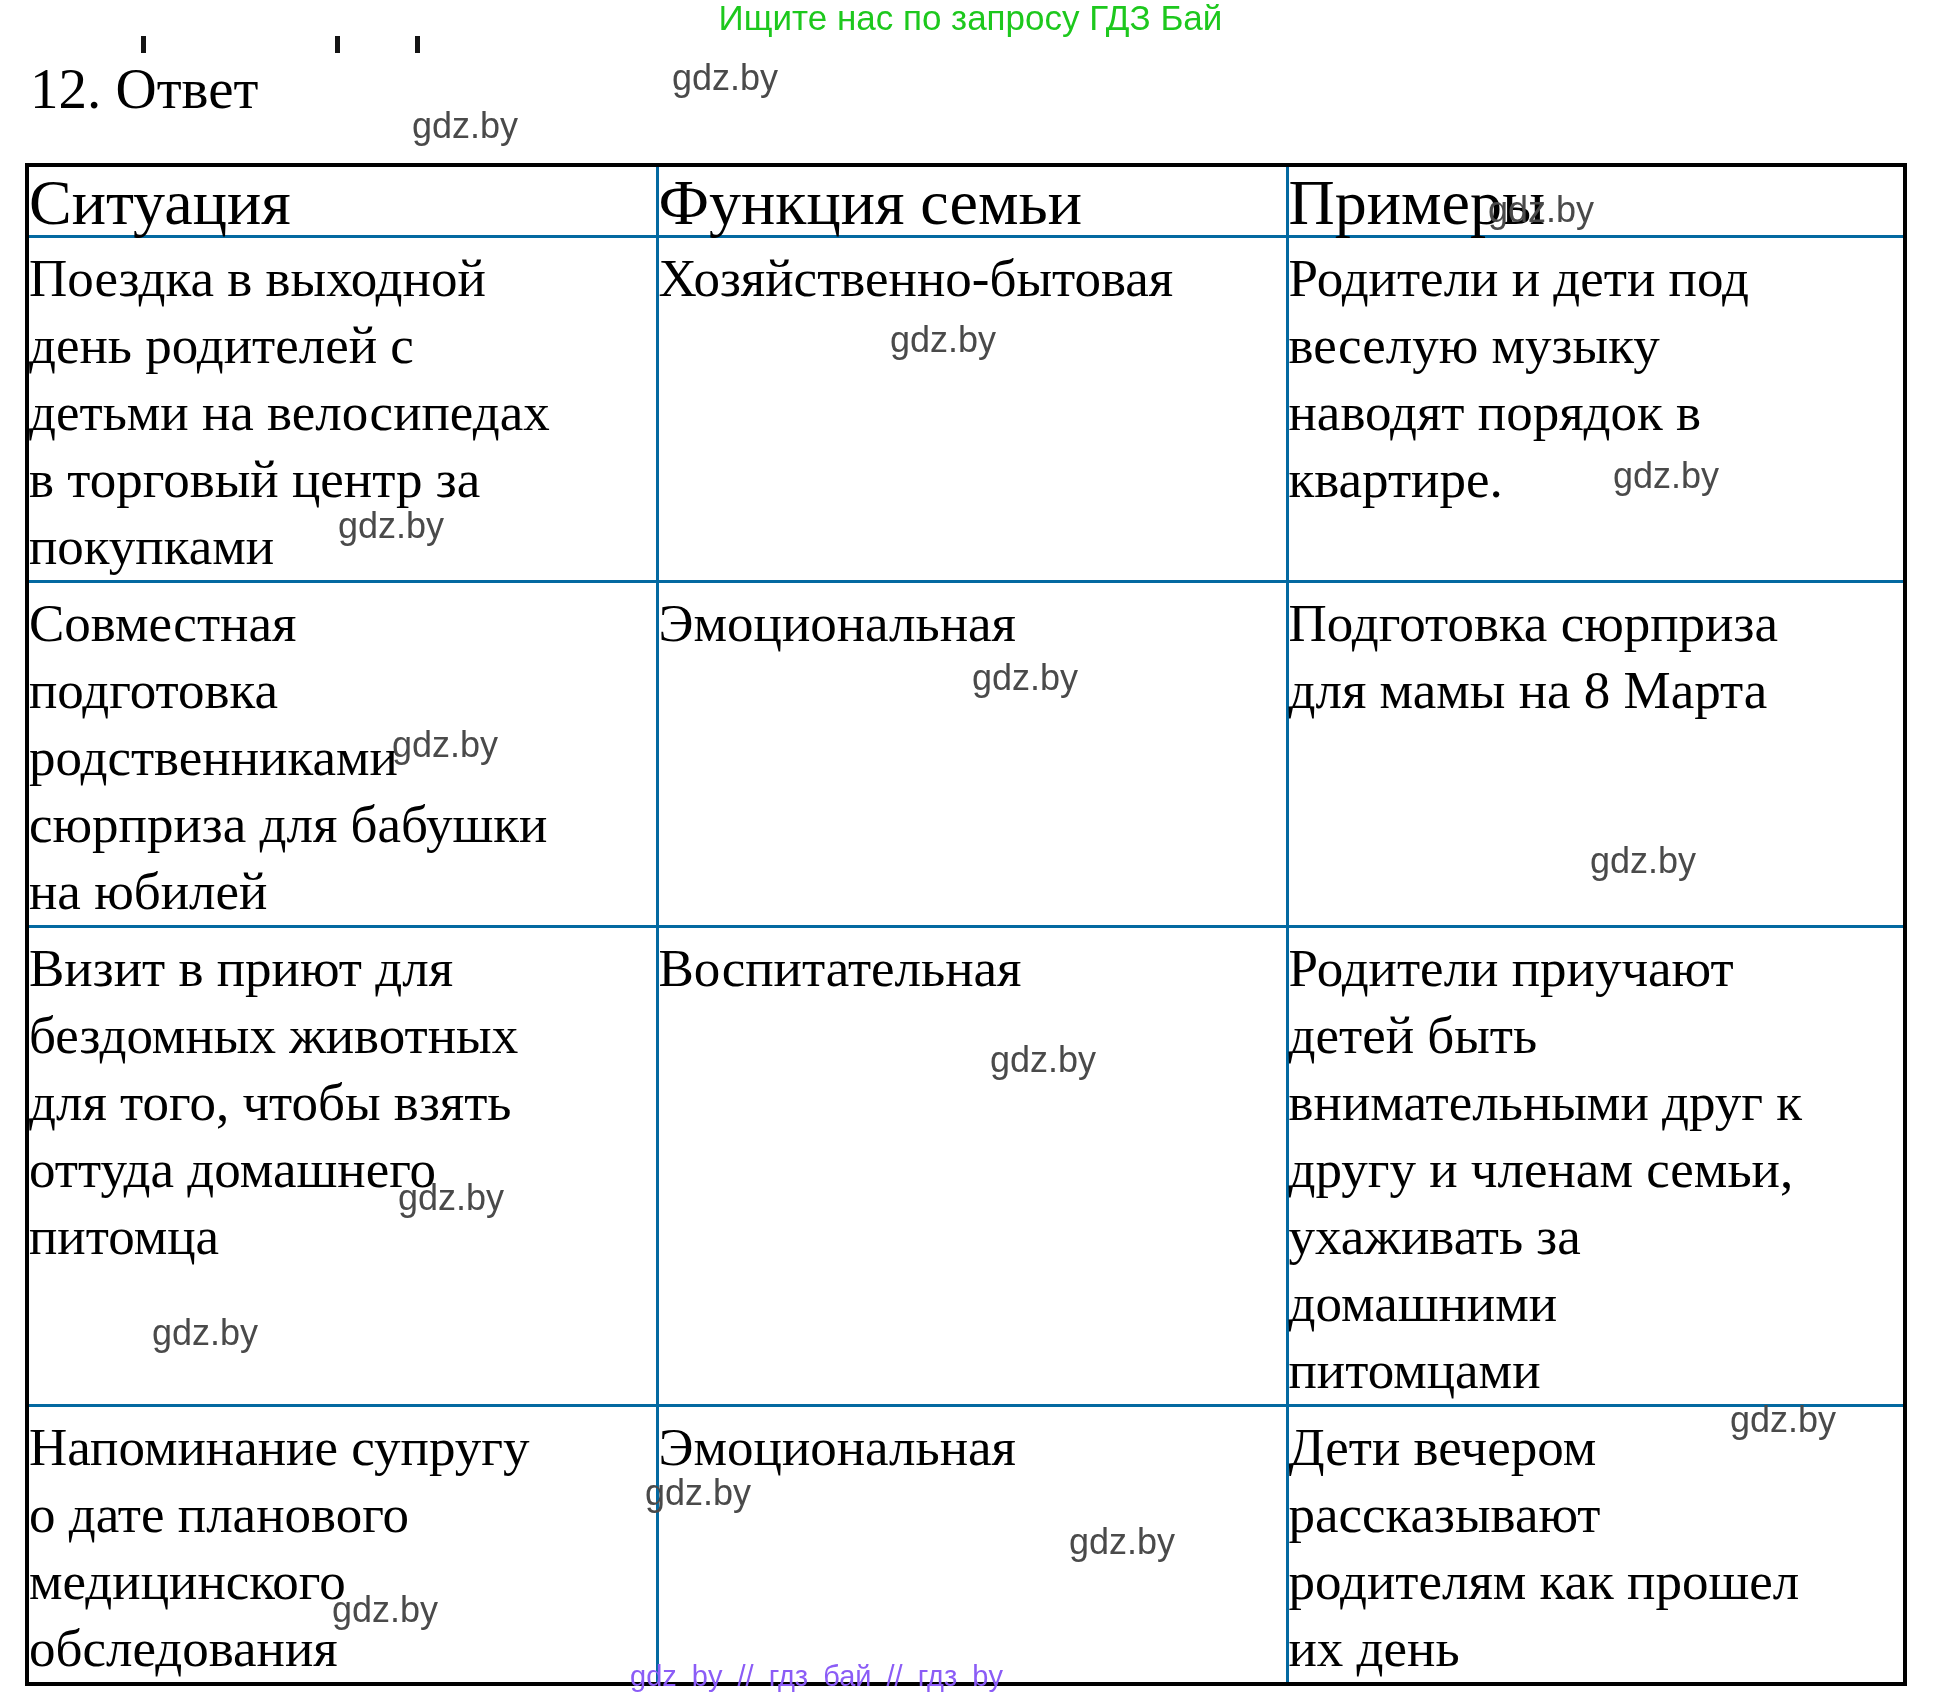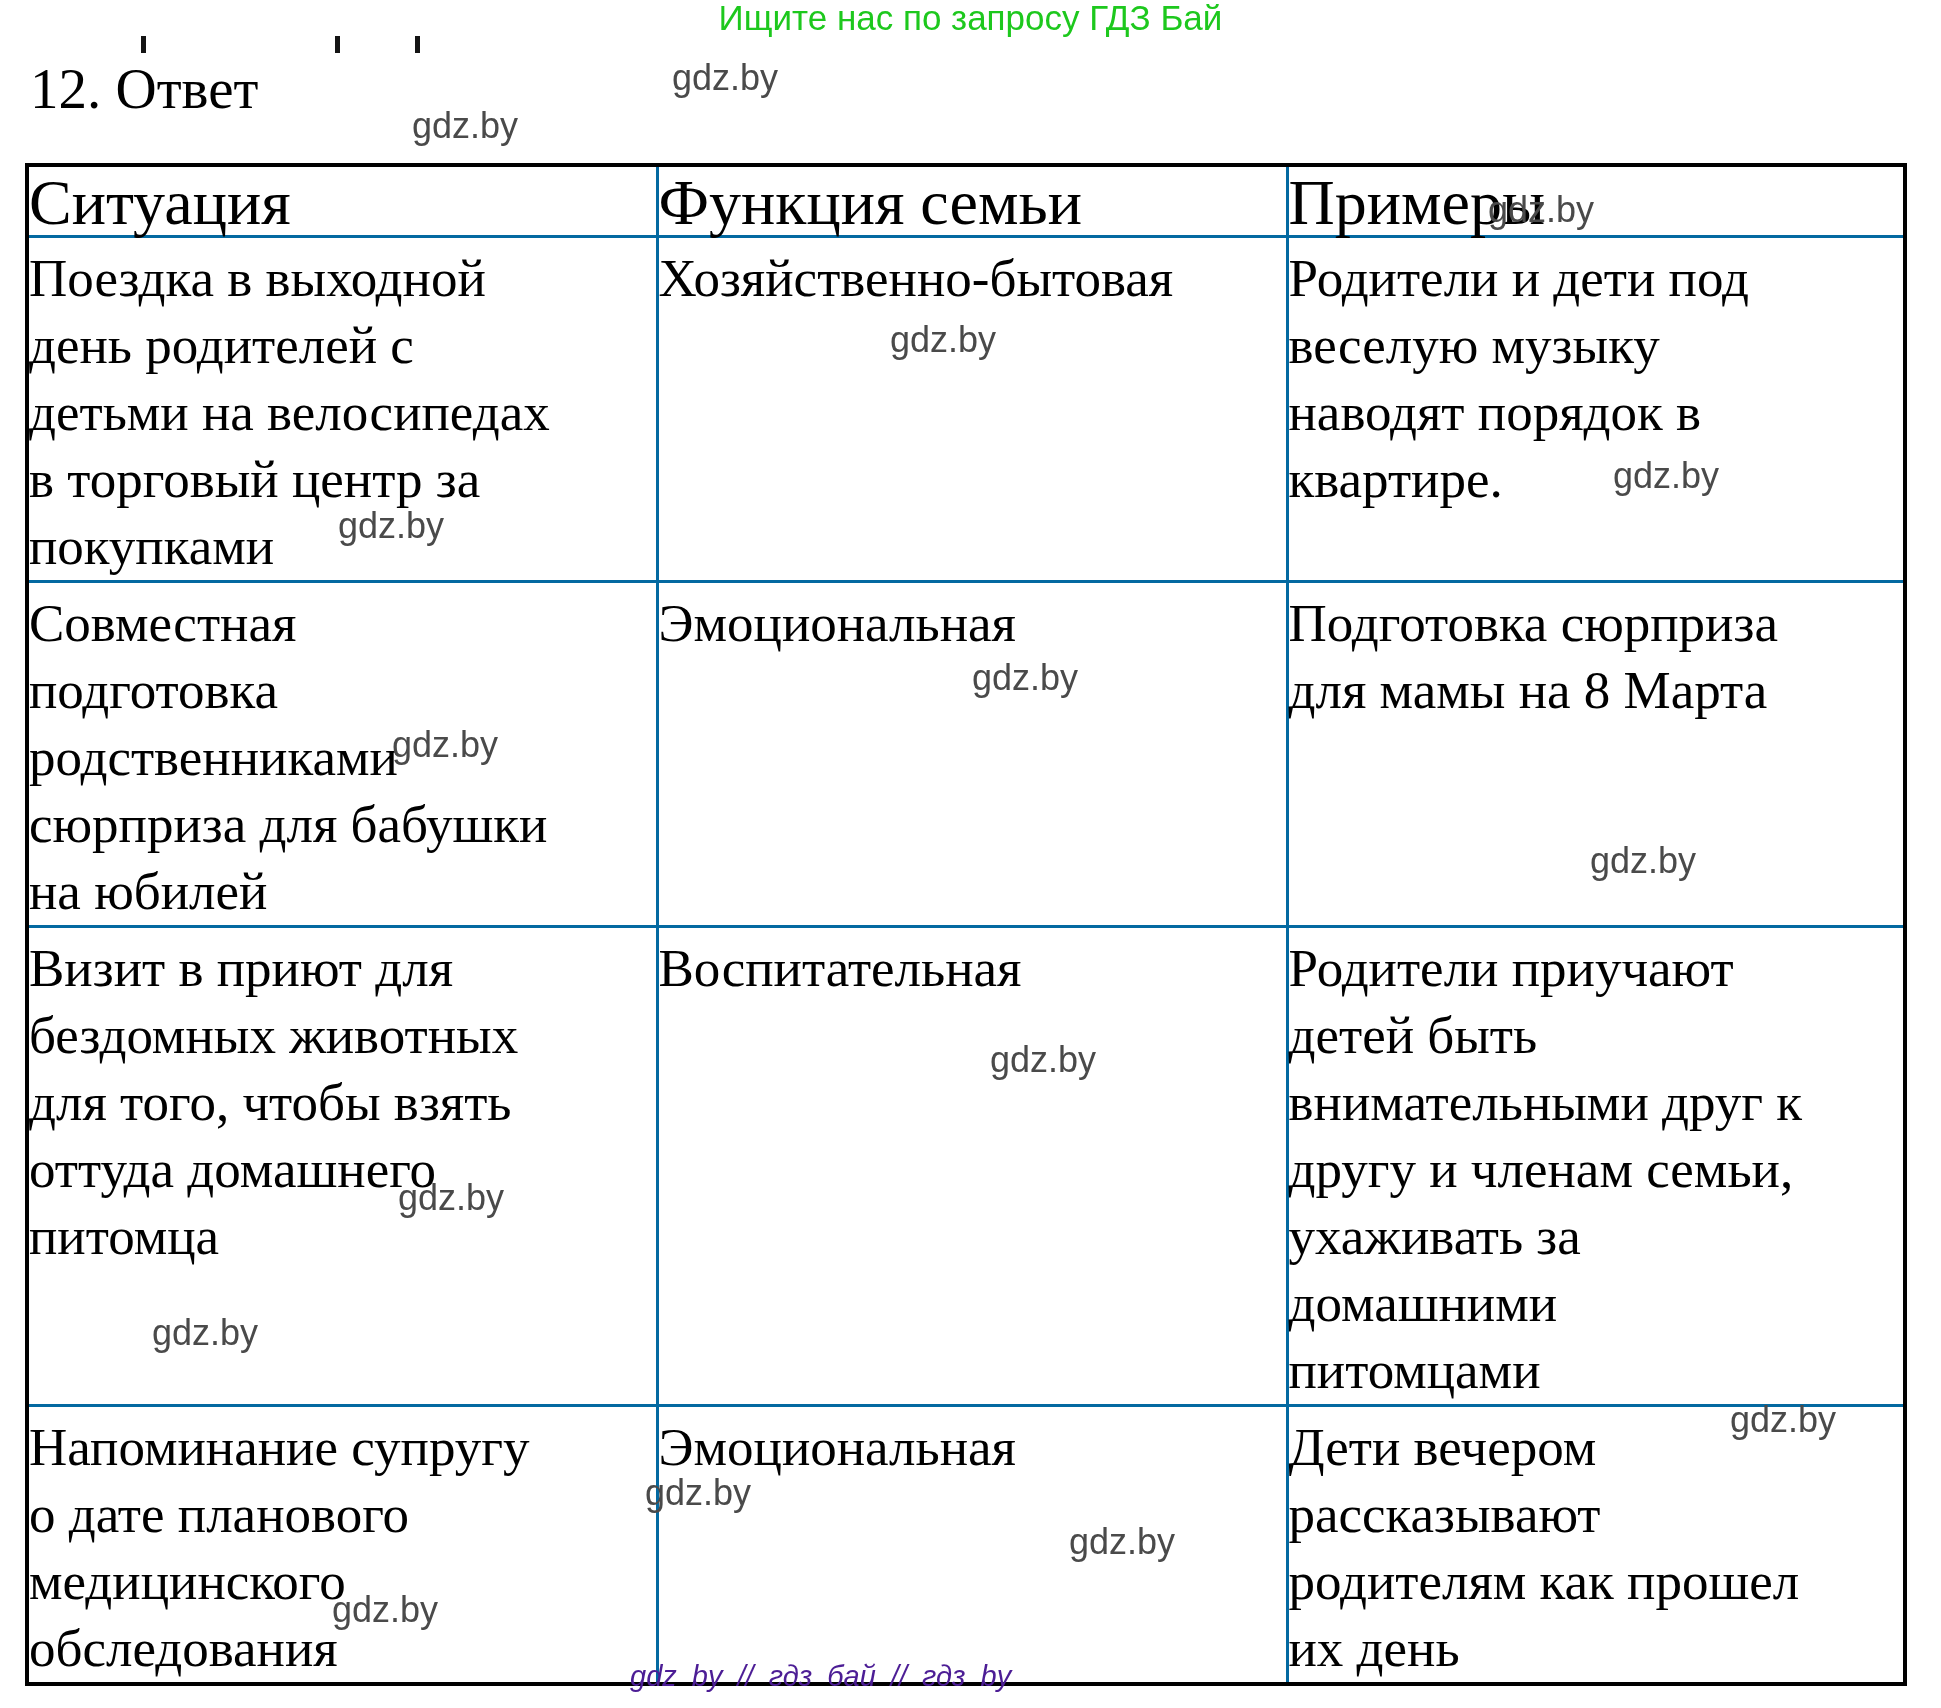--- a/index.html
+++ b/index.html
@@ -173,15 +173,15 @@
       <div class="wm" style="left: 1590px; top: 841px; color: rgb(74, 74, 74);">gdz.by</div>
       <div class="wm" style="left: 990px; top: 1040px; color: rgb(74, 74, 74);">gdz.by</div>
       <div class="wm" style="left: 398px; top: 1178px; color: rgb(74, 74, 74);">gdz.by</div>
       <div class="wm" style="left: 152px; top: 1313px; color: rgb(74, 74, 74);">gdz.by</div>
       <div class="wm" style="left: 1730px; top: 1400px; color: rgb(74, 74, 74);">gdz.by</div>
       <div class="wm" style="left: 645px; top: 1473px; color: rgb(74, 74, 74);">gdz.by</div>
       <div class="wm" style="left: 1069px; top: 1522px; color: rgb(74, 74, 74);">gdz.by</div>
       <div class="wm" style="left: 332px; top: 1590px; color: rgb(74, 74, 74);">gdz.by</div>
     </div>
 
-  <div class="footer" style="color: #4c1d95; font-style: italic;">gdz by // гдз бай // гдз by</div>
+  <div class="footer" style="color: #8b5cf6;">gdz by // гдз бай // гдз by</div>
 
 </div>
 
 </body></html>

